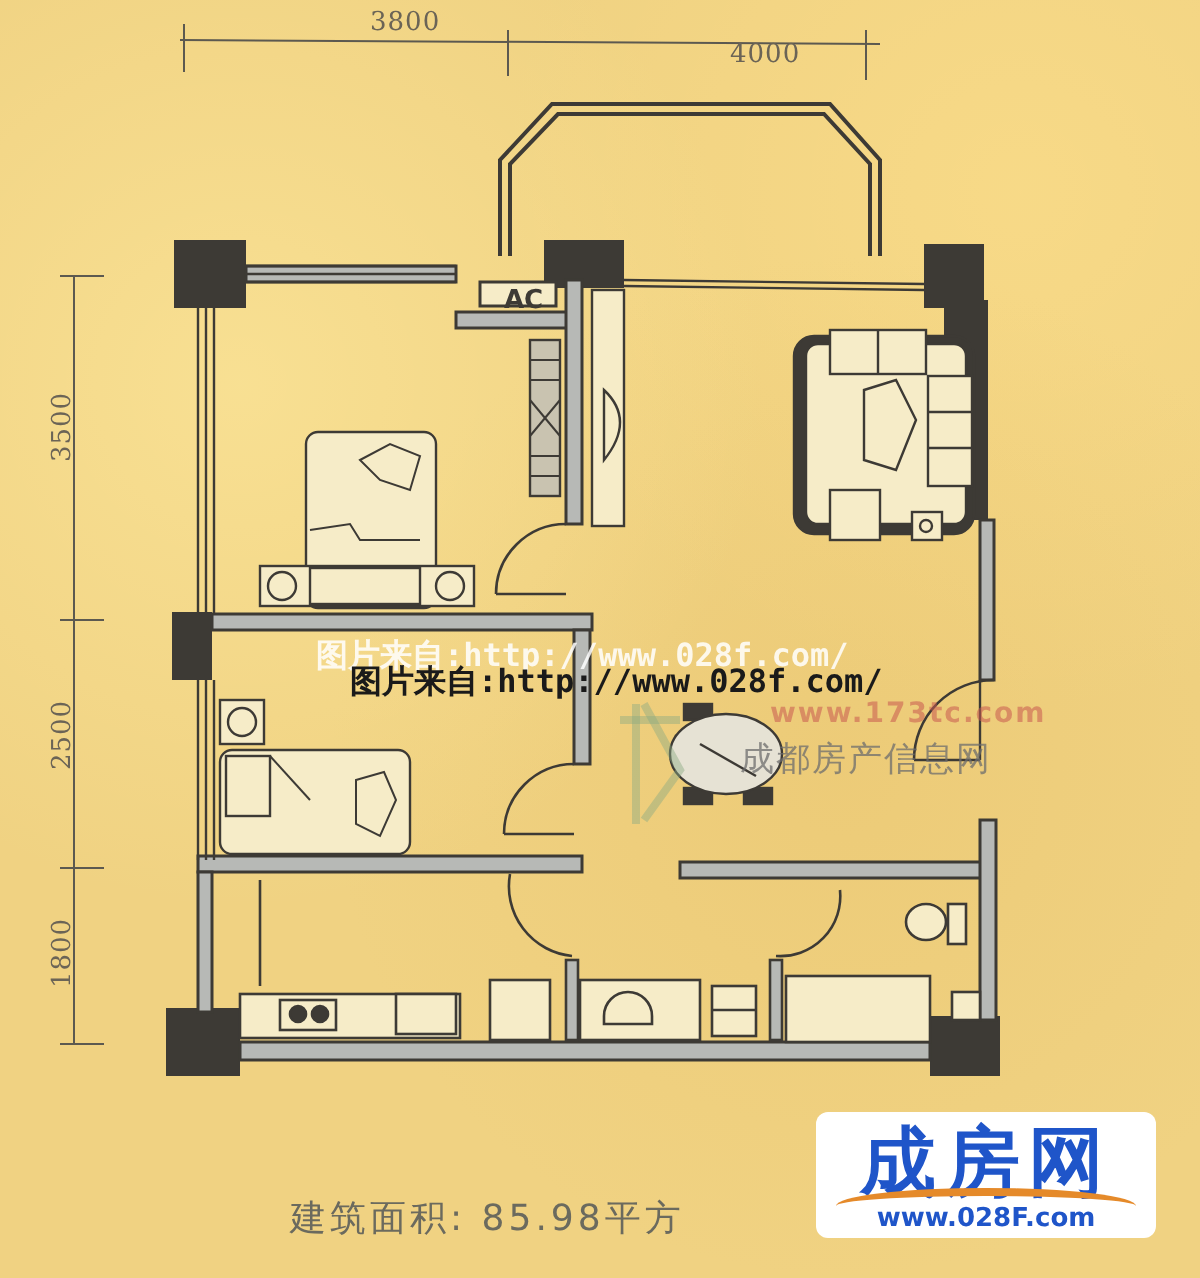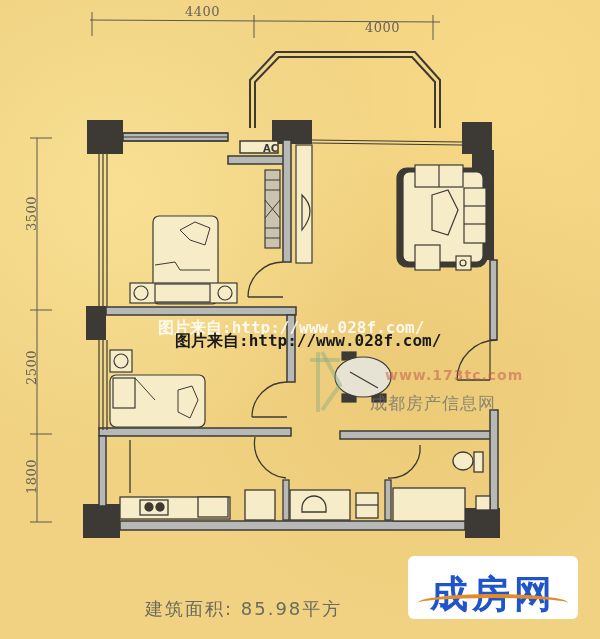--- a/index.html
+++ b/index.html
@@ -21,45 +21,45 @@
   .dim-label {
     position: absolute; font-family: "DejaVu Serif", serif; font-size: 13px;
     color: #6b6456; letter-spacing: 0.5px;
   }
   .dim-label.vert { transform: rotate(-90deg); transform-origin: center; }
   .wm {
     position: absolute; font-family: "DejaVu Sans Mono", monospace; white-space: nowrap;
   }
   .wm-white { left: 158px; top: 318px; font-size: 16px; color: rgba(255,255,255,0.85); font-weight: bold; }
   .wm-black { left: 175px; top: 331px; font-size: 16px; color: #1a1a1a; font-weight: bold; }
-  .wm-red { left: 385px; top: 349px; font-size: 14px; color: rgba(200,90,80,0.55); font-family: "DejaVu Sans", sans-serif; font-weight: bold; letter-spacing: 1px; margin-top: 18px; }
-  .wm-grey { left: 370px; top: 368px; font-size: 17px; color: rgba(110,110,110,0.75); font-family: "DejaVu Sans", sans-serif; letter-spacing: 1px; margin-top: 24px; }
+  .wm-red { left: 385px; top: 349px; font-size: 14px; color: rgba(200,90,80,0.55); font-family: "DejaVu Sans", sans-serif; font-weight: bold; letter-spacing: 1px; }
+  .wm-grey { left: 370px; top: 368px; font-size: 17px; color: rgba(110,110,110,0.75); font-family: "DejaVu Sans", sans-serif; letter-spacing: 1px; }
   .area-text {
     position: absolute; left: 145px; top: 597px; font-size: 18px; color: #6b6a5e;
     font-family: "DejaVu Sans", sans-serif; letter-spacing: 2px; font-weight: normal;
   }
   .logo {
     position: absolute; left: 408px; top: 556px; width: 170px; height: 63px;
     background: #ffffff; border-radius: 6px; overflow: hidden;
   }
   .logo-title {
     position: absolute; left: 0; top: 0; width: 170px; text-align: center;
     font-family: "DejaVu Sans", sans-serif; font-weight: bold; font-size: 38px;
-    color: #1f55c9; letter-spacing: 4px; line-height: 50px; margin-top: 13px;
+    color: #1f55c9; letter-spacing: 4px; line-height: 50px;
   }
   .logo-swoosh {
     position: absolute; left: 10px; top: 38px; width: 150px; height: 14px;
     border-top: 4px solid #e58a2a; border-radius: 50% 50% 0 0;
   }
   .logo-url {
     position: absolute; left: 0; top: 46px; width: 170px; text-align: center;
     font-family: "DejaVu Sans", sans-serif; font-weight: bold; font-size: 13px;
     color: #1f55c9;
   }
-  .ac-label { position: absolute; left: 263px; top: 143px; font-size: 10px; font-family: "DejaVu Sans", sans-serif; color: #3d3a35; font-weight: bold; }
+  .ac-label { position: absolute; left: 252px; top: 143px; font-size: 13px; font-family: "DejaVu Sans", sans-serif; color: #3d3a35; font-weight: bold; }
 </style>
 </head>
 <body>
 
 <div class="paper"></div>
 
 <svg class="plan" width="600" height="639" viewBox="0 0 600 639" xmlns="http://www.w3.org/2000/svg">
   <g fill="none" stroke="#5c5950" stroke-width="1">
 
     <line x1="90" y1="20" x2="440" y2="22"></line>
@@ -233,31 +233,32 @@
     <rect x="476" y="496" width="14" height="14"></rect>
   </g>
 
   <g stroke="rgba(140,170,130,0.45)" stroke-width="4" fill="none">
     <path d="M318,352 L318,412"></path>
     <path d="M310,360 L340,360"></path>
     <path d="M322,352 L340,385 L322,410"></path>
   </g>
 </svg>
 
-<div class="dim-label" style="left:185px; top:4px;">4400</div>
+<div class="dim-label" style="left:185px; top:4px;">3800</div>
 <div class="dim-label" style="left:365px; top:20px;">4000</div>
 <div class="dim-label vert" style="left:14px; top:206px;">3500</div>
 <div class="dim-label vert" style="left:14px; top:360px;">2500</div>
 <div class="dim-label vert" style="left:14px; top:469px;">1800</div>
 
 <div class="ac-label">AC</div>
 
 <div class="wm wm-white">图片来自:http://www.028f.com/</div>
 <div class="wm wm-black">图片来自:http://www.028f.com/</div>
 <div class="wm wm-red">www.173tc.com</div>
 <div class="wm wm-grey">成都房产信息网</div>
 
 <div class="area-text">建筑面积: 85.98平方</div>
 
 <div class="logo">
   <div class="logo-title">成房网</div>
   <div class="logo-swoosh"></div>
+  <div class="logo-url">www.028F.com</div>
 </div>
 
 </body></html>

